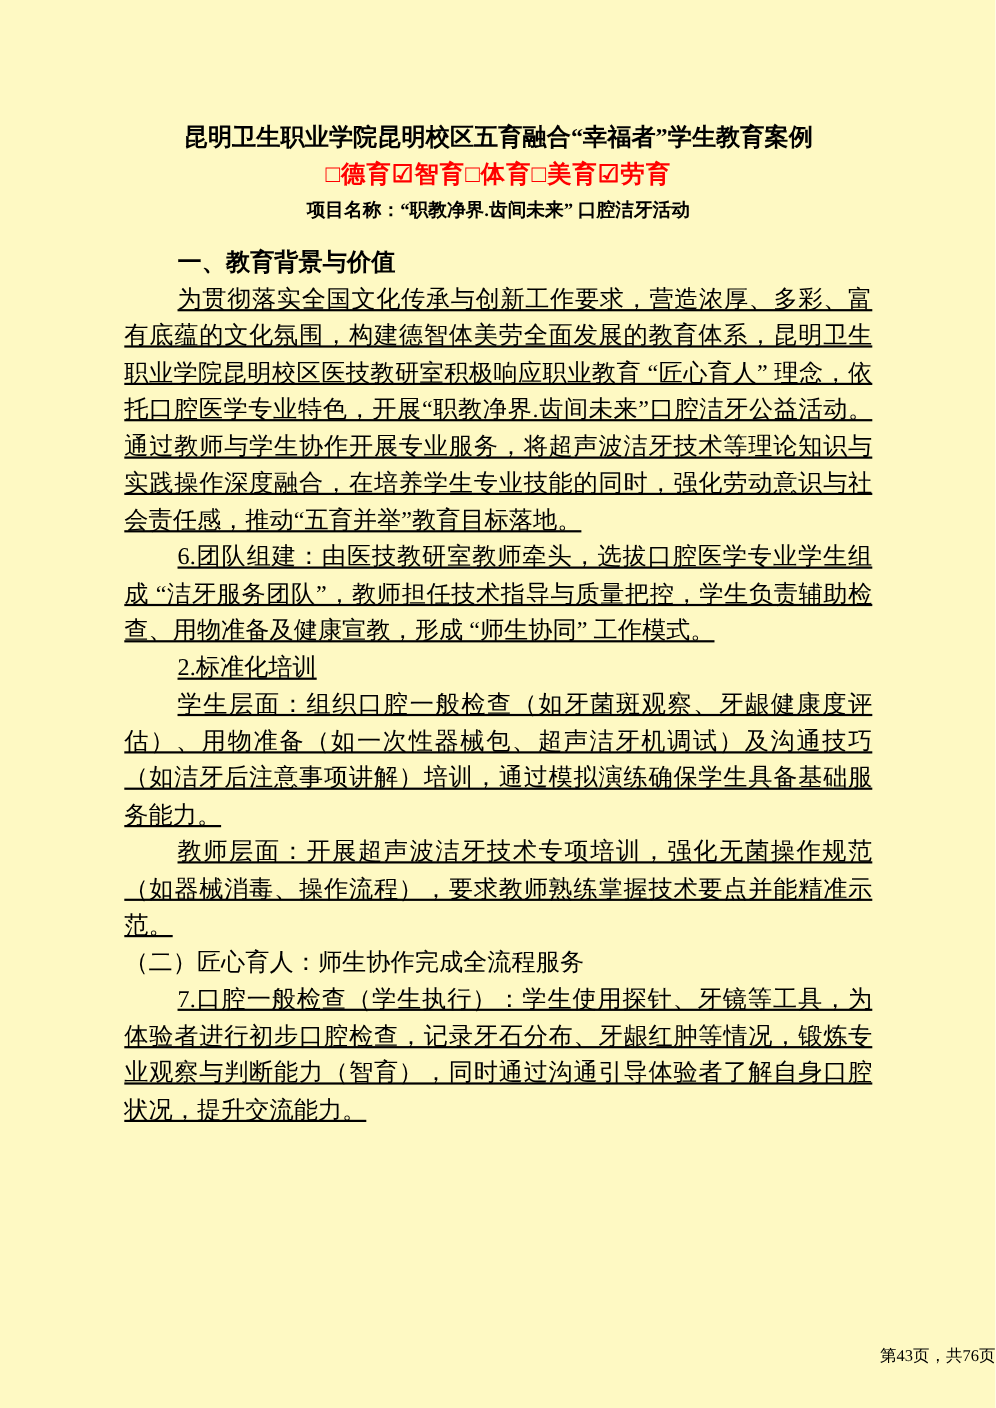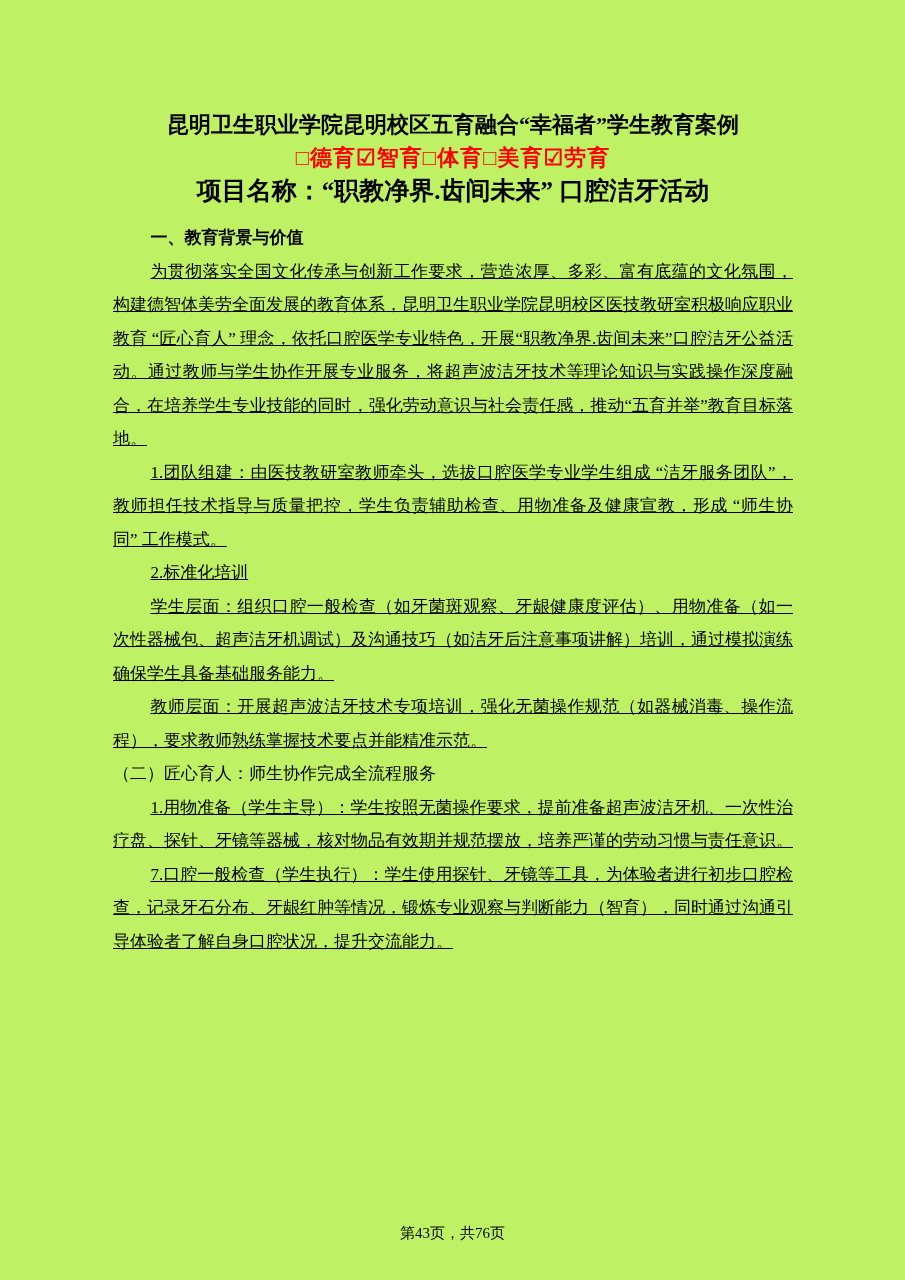--- a/index.html
+++ b/index.html
@@ -4,21 +4,21 @@
 <style>
   html, body {
     margin: 0;
     padding: 0;
     background: #ffffff;
   }
   .page {
     position: relative;
     width: 905px;
     height: 1280px;
-    background: #bef264;
+    background: #fef9c3;
     color: #000000;
     font-family: "Liberation Serif", "DejaVu Serif", serif;
     overflow: hidden;
     box-sizing: border-box;
   }
   .content {
     position: absolute;
     left: 113px;
     top: 108px;
     width: 680px;
@@ -32,49 +32,49 @@
   }
   .title-main {
     font-size: 22px;
   }
   .title-five-edu {
     color: #FF0000;
     font-size: 22px;
     letter-spacing: 1px;
   }
   .title-project {
-    font-size: 25px;
+    font-size: 17px;
   }
   .body-flow {
     margin-top: 14px;
   }
   .body-flow p {
     margin: 0;
-    font-size: 17px;
+    font-size: 22px;
     line-height: 33.5px;
     text-align: justify;
     word-break: break-all;
   }
   .section-heading {
     font-weight: bold;
     text-indent: 2.2em;
   }
   .para-indent {
     text-indent: 2.2em;
     text-decoration: underline;
   }
   .sub-heading {
     text-indent: 0;
   }
   .footer {
     position: absolute;
     top: 1222px;
     left: 0;
     width: 100%;
-    text-align: center;
+    text-align: right;
     font-size: 15px;
     line-height: 22px;
     color: #000000;
   }
   .edu-item { display: inline; }
 </style>
 </head>
 <body>
 
 <div class="page">
@@ -85,24 +85,23 @@
     <div class="title-line title-five-edu">
       <span class="edu-item"><span>□</span><span>德育</span></span><span class="edu-item"><span>☑</span><span>智育</span></span><span class="edu-item"><span>□</span><span>体育</span></span><span class="edu-item"><span>□</span><span>美育</span></span><span class="edu-item"><span>☑</span><span>劳育</span></span>
     </div>
 
     <div class="title-line title-project">项目名称：“职教净界.齿间未来” 口腔洁牙活动</div>
 
     <div class="body-flow">
       <p class="section-heading">一、教育背景与价值</p>
       <p class="para-indent">为贯彻落实全国文化传承与创新工作要求，营造浓厚、多彩、富有底蕴的文化氛围，构建德智体美劳全面发展的教育体系，昆明卫生职业学院昆明校区医技教研室积极响应职业教育 “匠心育人” 理念，依托口腔医学专业特色，开展“职教净界.齿间未来”口腔洁牙公益活动。通过教师与学生协作开展专业服务，将超声波洁牙技术等理论知识与实践操作深度融合，在培养学生专业技能的同时，强化劳动意识与社会责任感，推动“五育并举”教育目标落地。</p>
 
-      <p class="para-indent">1.团队组建：由医技教研室教师牵头，选拔口腔医学专业学生组成 “洁牙服务团队”，教师担任技术指导与质量把控，学生负责辅助检查、用物准备及健康宣教，形成 “师生协同” 工作模式。</p>
+      <p class="para-indent">6.团队组建：由医技教研室教师牵头，选拔口腔医学专业学生组成 “洁牙服务团队”，教师担任技术指导与质量把控，学生负责辅助检查、用物准备及健康宣教，形成 “师生协同” 工作模式。</p>
       <p class="para-indent">2.标准化培训</p>
       <p class="para-indent">学生层面：组织口腔一般检查（如牙菌斑观察、牙龈健康度评估）、用物准备（如一次性器械包、超声洁牙机调试）及沟通技巧（如洁牙后注意事项讲解）培训，通过模拟演练确保学生具备基础服务能力。</p>
       <p class="para-indent">教师层面：开展超声波洁牙技术专项培训，强化无菌操作规范（如器械消毒、操作流程），要求教师熟练掌握技术要点并能精准示范。</p>
       <p class="sub-heading">（二）匠心育人：师生协作完成全流程服务</p>
-      <p class="para-indent">1.用物准备（学生主导）：学生按照无菌操作要求，提前准备超声波洁牙机、一次性治疗盘、探针、牙镜等器械，核对物品有效期并规范摆放，培养严谨的劳动习惯与责任意识。</p>
       <p class="para-indent">7.口腔一般检查（学生执行）：学生使用探针、牙镜等工具，为体验者进行初步口腔检查，记录牙石分布、牙龈红肿等情况，锻炼专业观察与判断能力（智育），同时通过沟通引导体验者了解自身口腔状况，提升交流能力。</p>
     </div>
   </div>
 
   <div class="footer">第43页，共76页</div>
 </div>
 
 </body></html>

